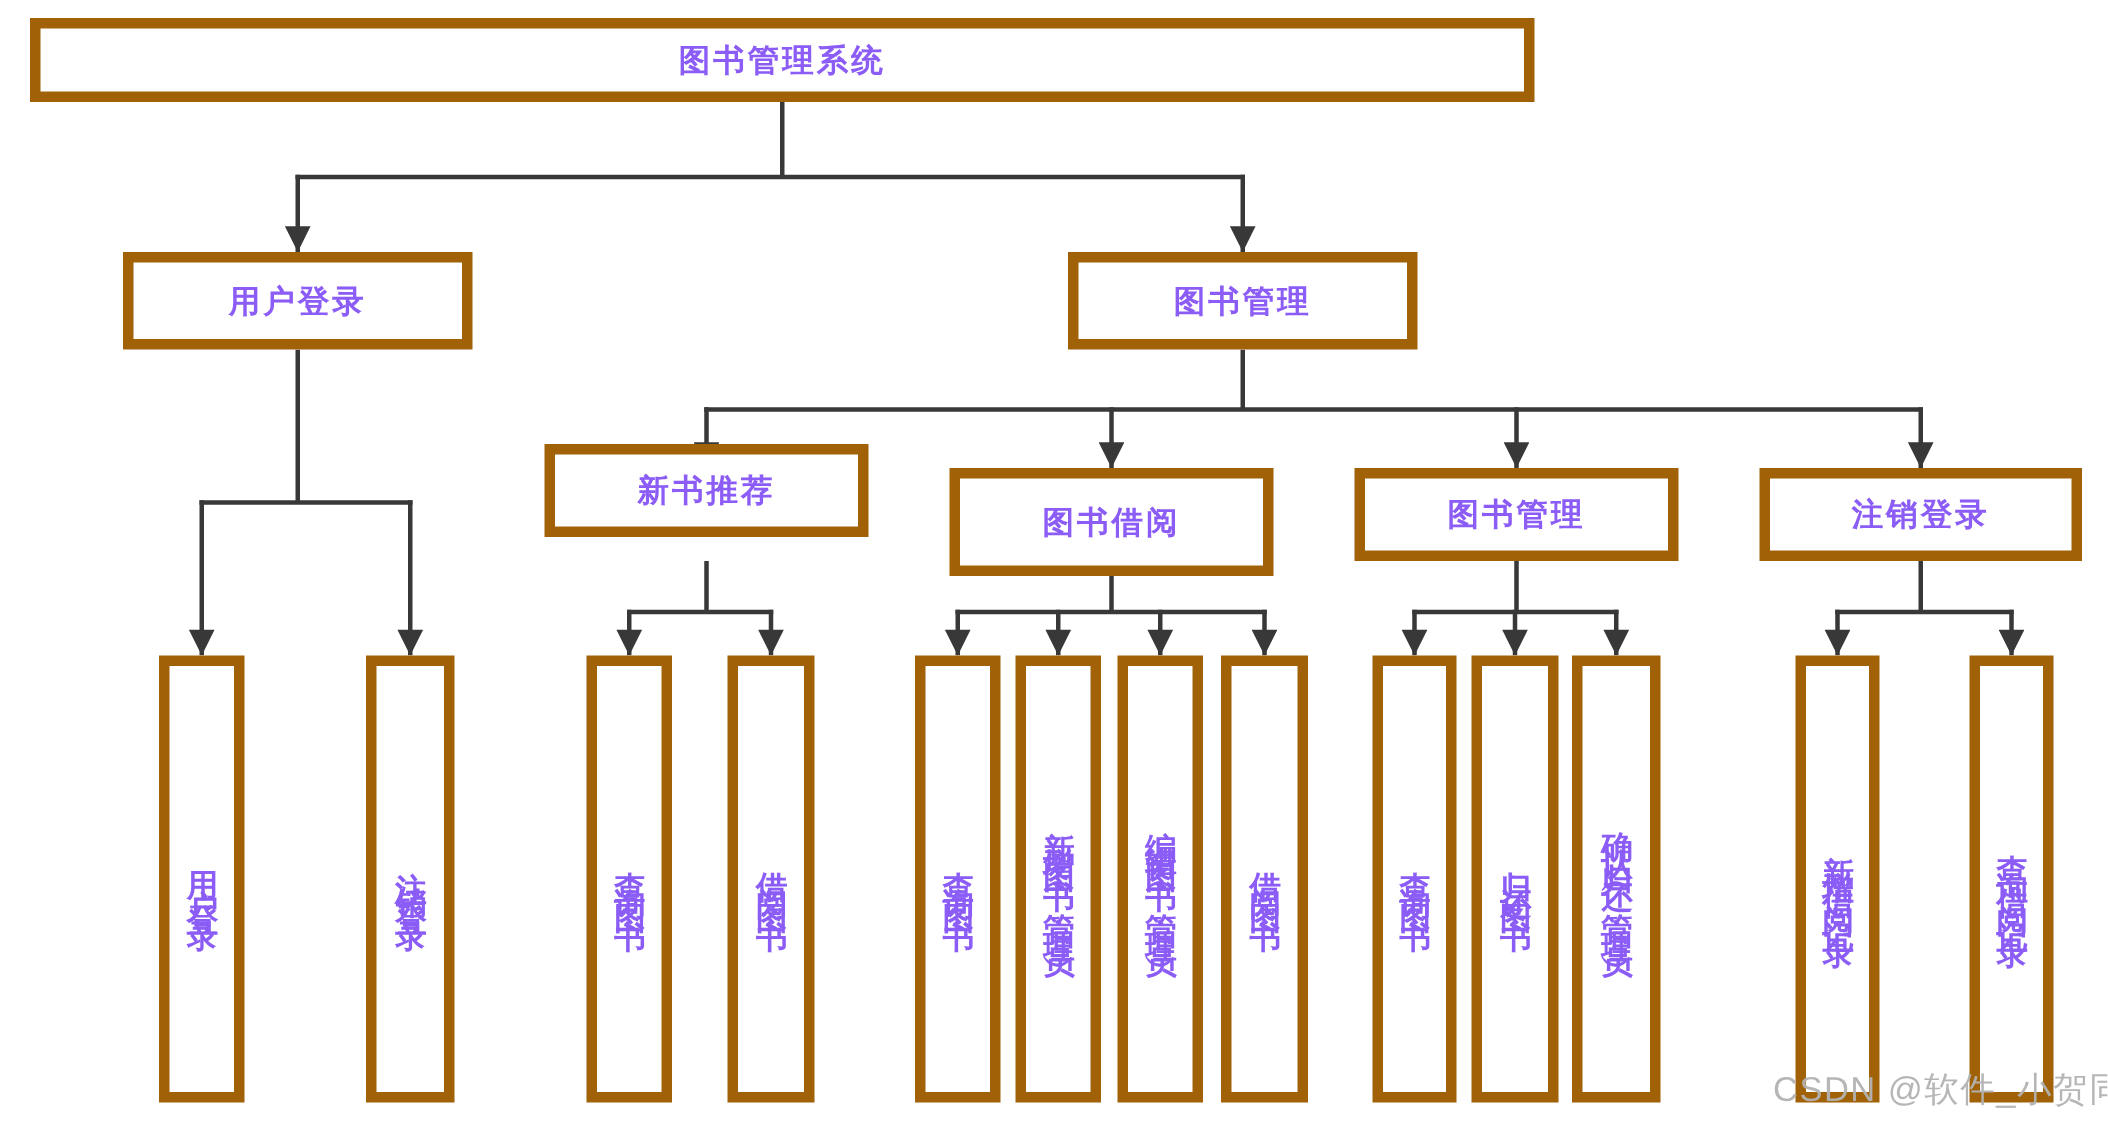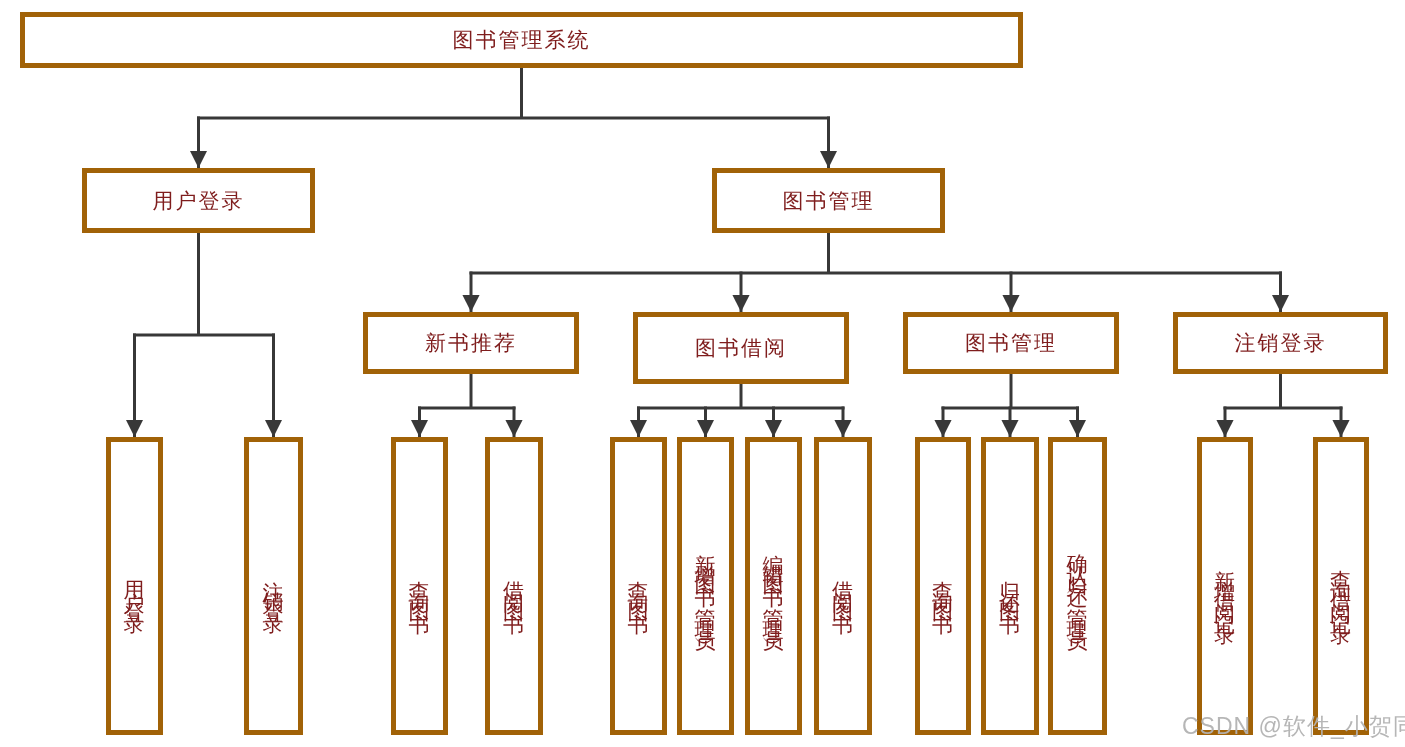--- a/index.html
+++ b/index.html
@@ -14,27 +14,28 @@
   }
   svg.connectors {
     position: absolute;
     left: 0; top: 0;
     width: 1405px; height: 747px;
     z-index: 1;
   }
   .box {
     position: absolute;
     background: #ffffff;
-    border: 5px solid #a16207;
+    border: 7px solid #a16207;
     box-sizing: border-box;
     display: flex;
     align-items: center;
     justify-content: center;
-    color: #7f1d1d;
+    color: #8b5cf6;
     z-index: 2;
+    font-weight: bold;
   }
   .box.h span {
     font-size: 21px;
     letter-spacing: 2px;
     white-space: nowrap;
   }
   .box.v span {
     writing-mode: vertical-rl;
     text-orientation: mixed;
     font-size: 21px;
@@ -118,21 +119,21 @@
     <span>图书管理系统</span>
   </div>
 
   <div class="box h" style="left:82px;top:168px;width:233px;height:65px">
     <span>用户登录</span>
   </div>
   <div class="box h" style="left:712px;top:168px;width:233px;height:65px">
     <span>图书管理</span>
   </div>
 
-  <div class="box h" style="left:363px;top:312px;width:216px;height:62px">
+  <div class="box h" style="left:363px;top:296px;width:216px;height:62px">
     <span>新书推荐</span>
   </div>
   <div class="box h" style="left:633px;top:312px;width:216px;height:72px">
     <span>图书借阅</span>
   </div>
   <div class="box h" style="left:903px;top:312px;width:216px;height:62px">
     <span>图书管理</span>
   </div>
   <div class="box h" style="left:1173px;top:312px;width:215px;height:62px">
     <span>注销登录</span>

